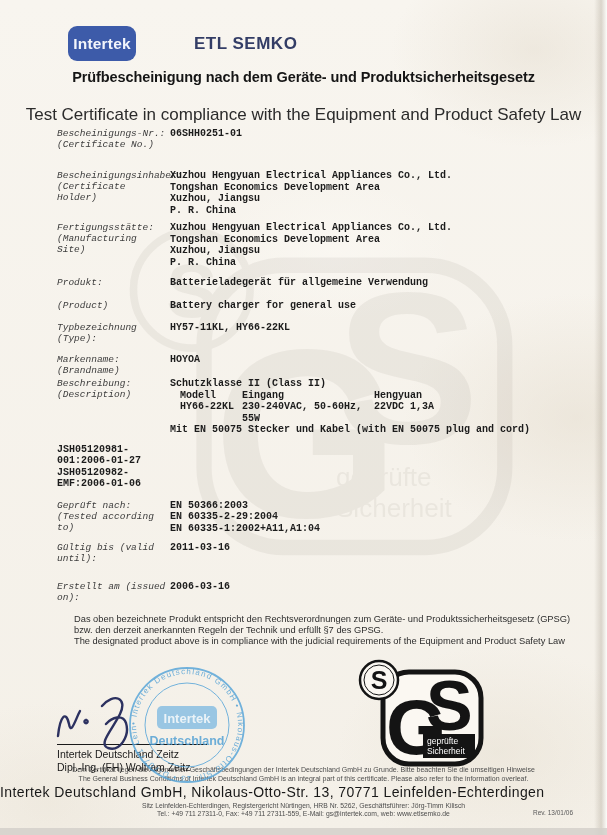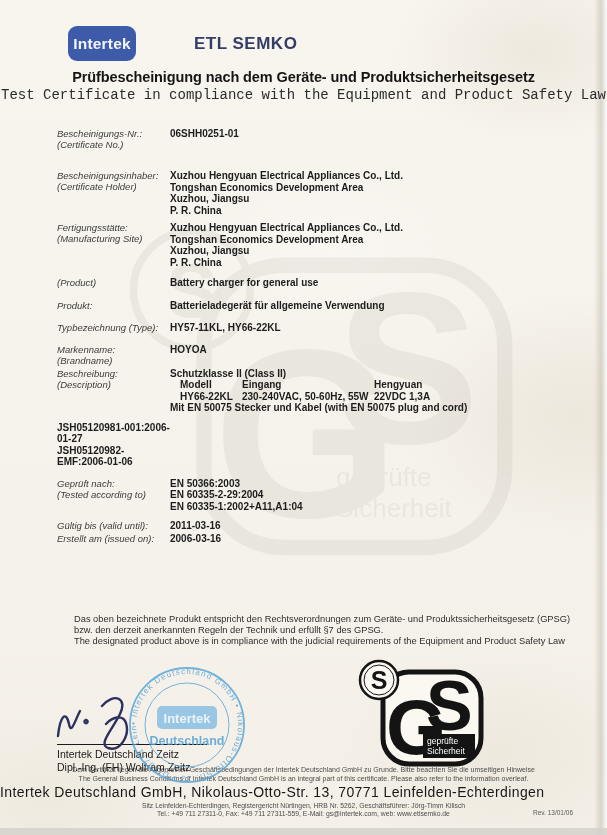--- a/index.html
+++ b/index.html
@@ -21,31 +21,31 @@
 
   
   .logo-row{top:26px; left:68px; display:flex; align-items:center;}
   .logo-box{width:68px; height:35px; background:#3d5ba9; border-radius:9px;
     display:flex; align-items:center; justify-content:center;
     color:#f2f5fb; font-size:15.5px; font-weight:bold; letter-spacing:.2px;}
   .brand{margin-left:12px; font-size:17px; font-weight:bold; color:#333d66; letter-spacing:.5px;}
 
   .title-block{top:69px; left:0; width:607px; text-align:center;}
   .title-de{font-size:14.5px; font-weight:bold; color:#151515; letter-spacing:-.1px;}
-  .title-en{font-size:14px; color:#2b2b2b; margin-top:2px;font-family:Liberation Mono, monospace;}
+  .title-en{font-size:17px; color:#2b2b2b; margin-top:20px;}
 
   
   .fields{top:128px; left:57px; width:505px;}
-  .frow{display:grid; grid-template-columns:113px 1fr;}
+  .frow{display:grid; grid-template-columns:113px 1fr;font-family:Liberation Mono, monospace;}
   .lbl{font-style:italic; font-size:9.5px; color:#3c3c3c; line-height:11px;}
   .val{font-size:10px; font-weight:bold; color:#1c1c1c; line-height:11.5px;}
   .desc-table{display:grid; grid-template-columns:62px 132px 1fr;margin-left:10px;}
   .mb20{margin-bottom:20px}.mb6{margin-bottom:6px}.mb9{margin-bottom:9px}
   .mb11{margin-bottom:11px}.mb10{margin-bottom:10px}.mb2{margin-bottom:2px}
-  .mb8{margin-bottom:8px}.mb5{margin-bottom:1px}
+  .mb8{margin-bottom:8px}.mb5{margin-bottom:17px}
 
   
   .compliance{top:614px; left:74px; width:508px; font-size:9.3px; line-height:11px; color:#2e2e2e;}
 
   
   .watermark{position:absolute; z-index:1; left:112px; top:216px; opacity:.08;}
 
   
   .stamp{left:112px; top:650px; z-index:4; opacity:.82;}
   .sig{left:48px; top:690px; z-index:5;}
@@ -124,33 +124,33 @@
       <div class="val">
         <div>Xuzhou Hengyuan Electrical Appliances Co., Ltd.</div>
         <div>Tongshan Economics Development Area</div>
         <div>Xuzhou, Jiangsu</div>
         <div>P. R. China</div>
       </div>
     </div>
 
     <div class="frow mb11">
       <div class="lbl">
+          <div>Produkt:</div>
+        </div>
+      <div class="val">
+          <div>Batterieladegerät für allgemeine Verwendung</div>
+        </div>
+    </div>
+
+    <div class="frow mb11">
+      <div class="lbl">
           <div>(Product)</div>
         </div>
       <div class="val">
           <div>Battery charger for general use</div>
-        </div>
-    </div>
-
-    <div class="frow mb11">
-      <div class="lbl">
-          <div>Produkt:</div>
-        </div>
-      <div class="val">
-          <div>Batterieladegerät für allgemeine Verwendung</div>
         </div>
     </div>
 
     <div class="frow mb10">
       <div class="lbl">
           <div>Typbezeichnung (Type):</div>
         </div>
       <div class="val">
           <div>HY57-11KL, HY66-22KL</div>
         </div>

